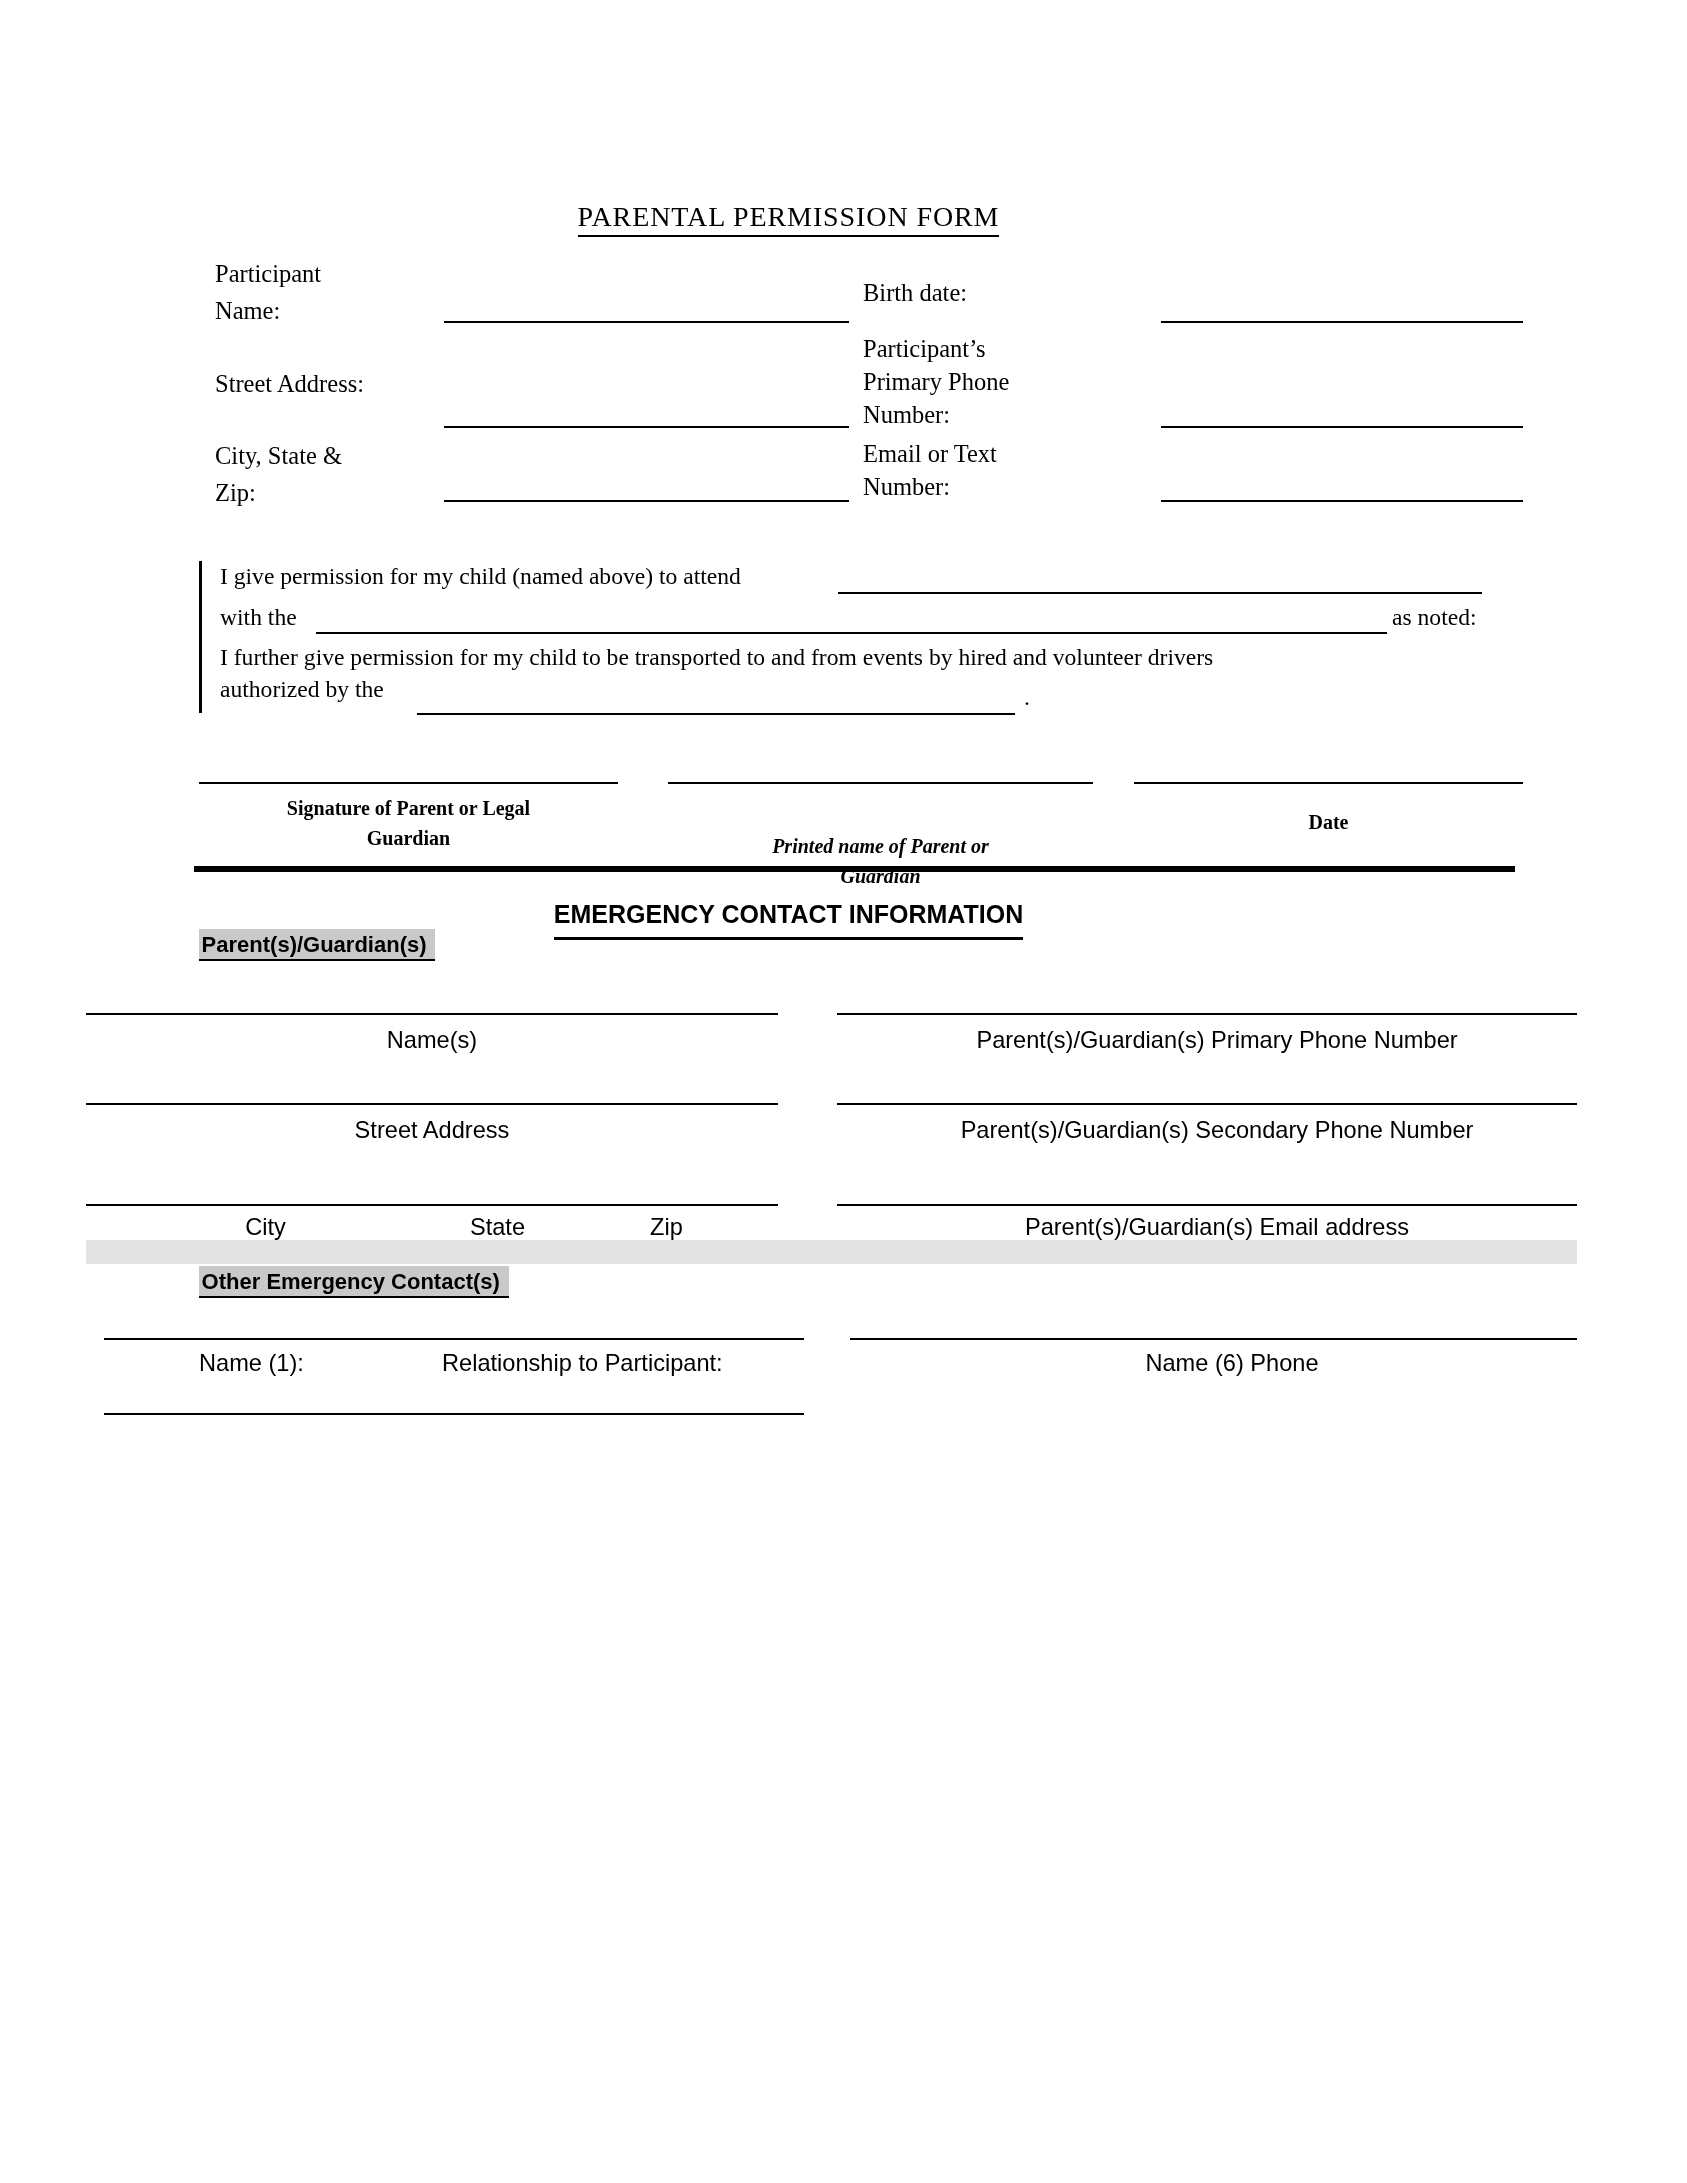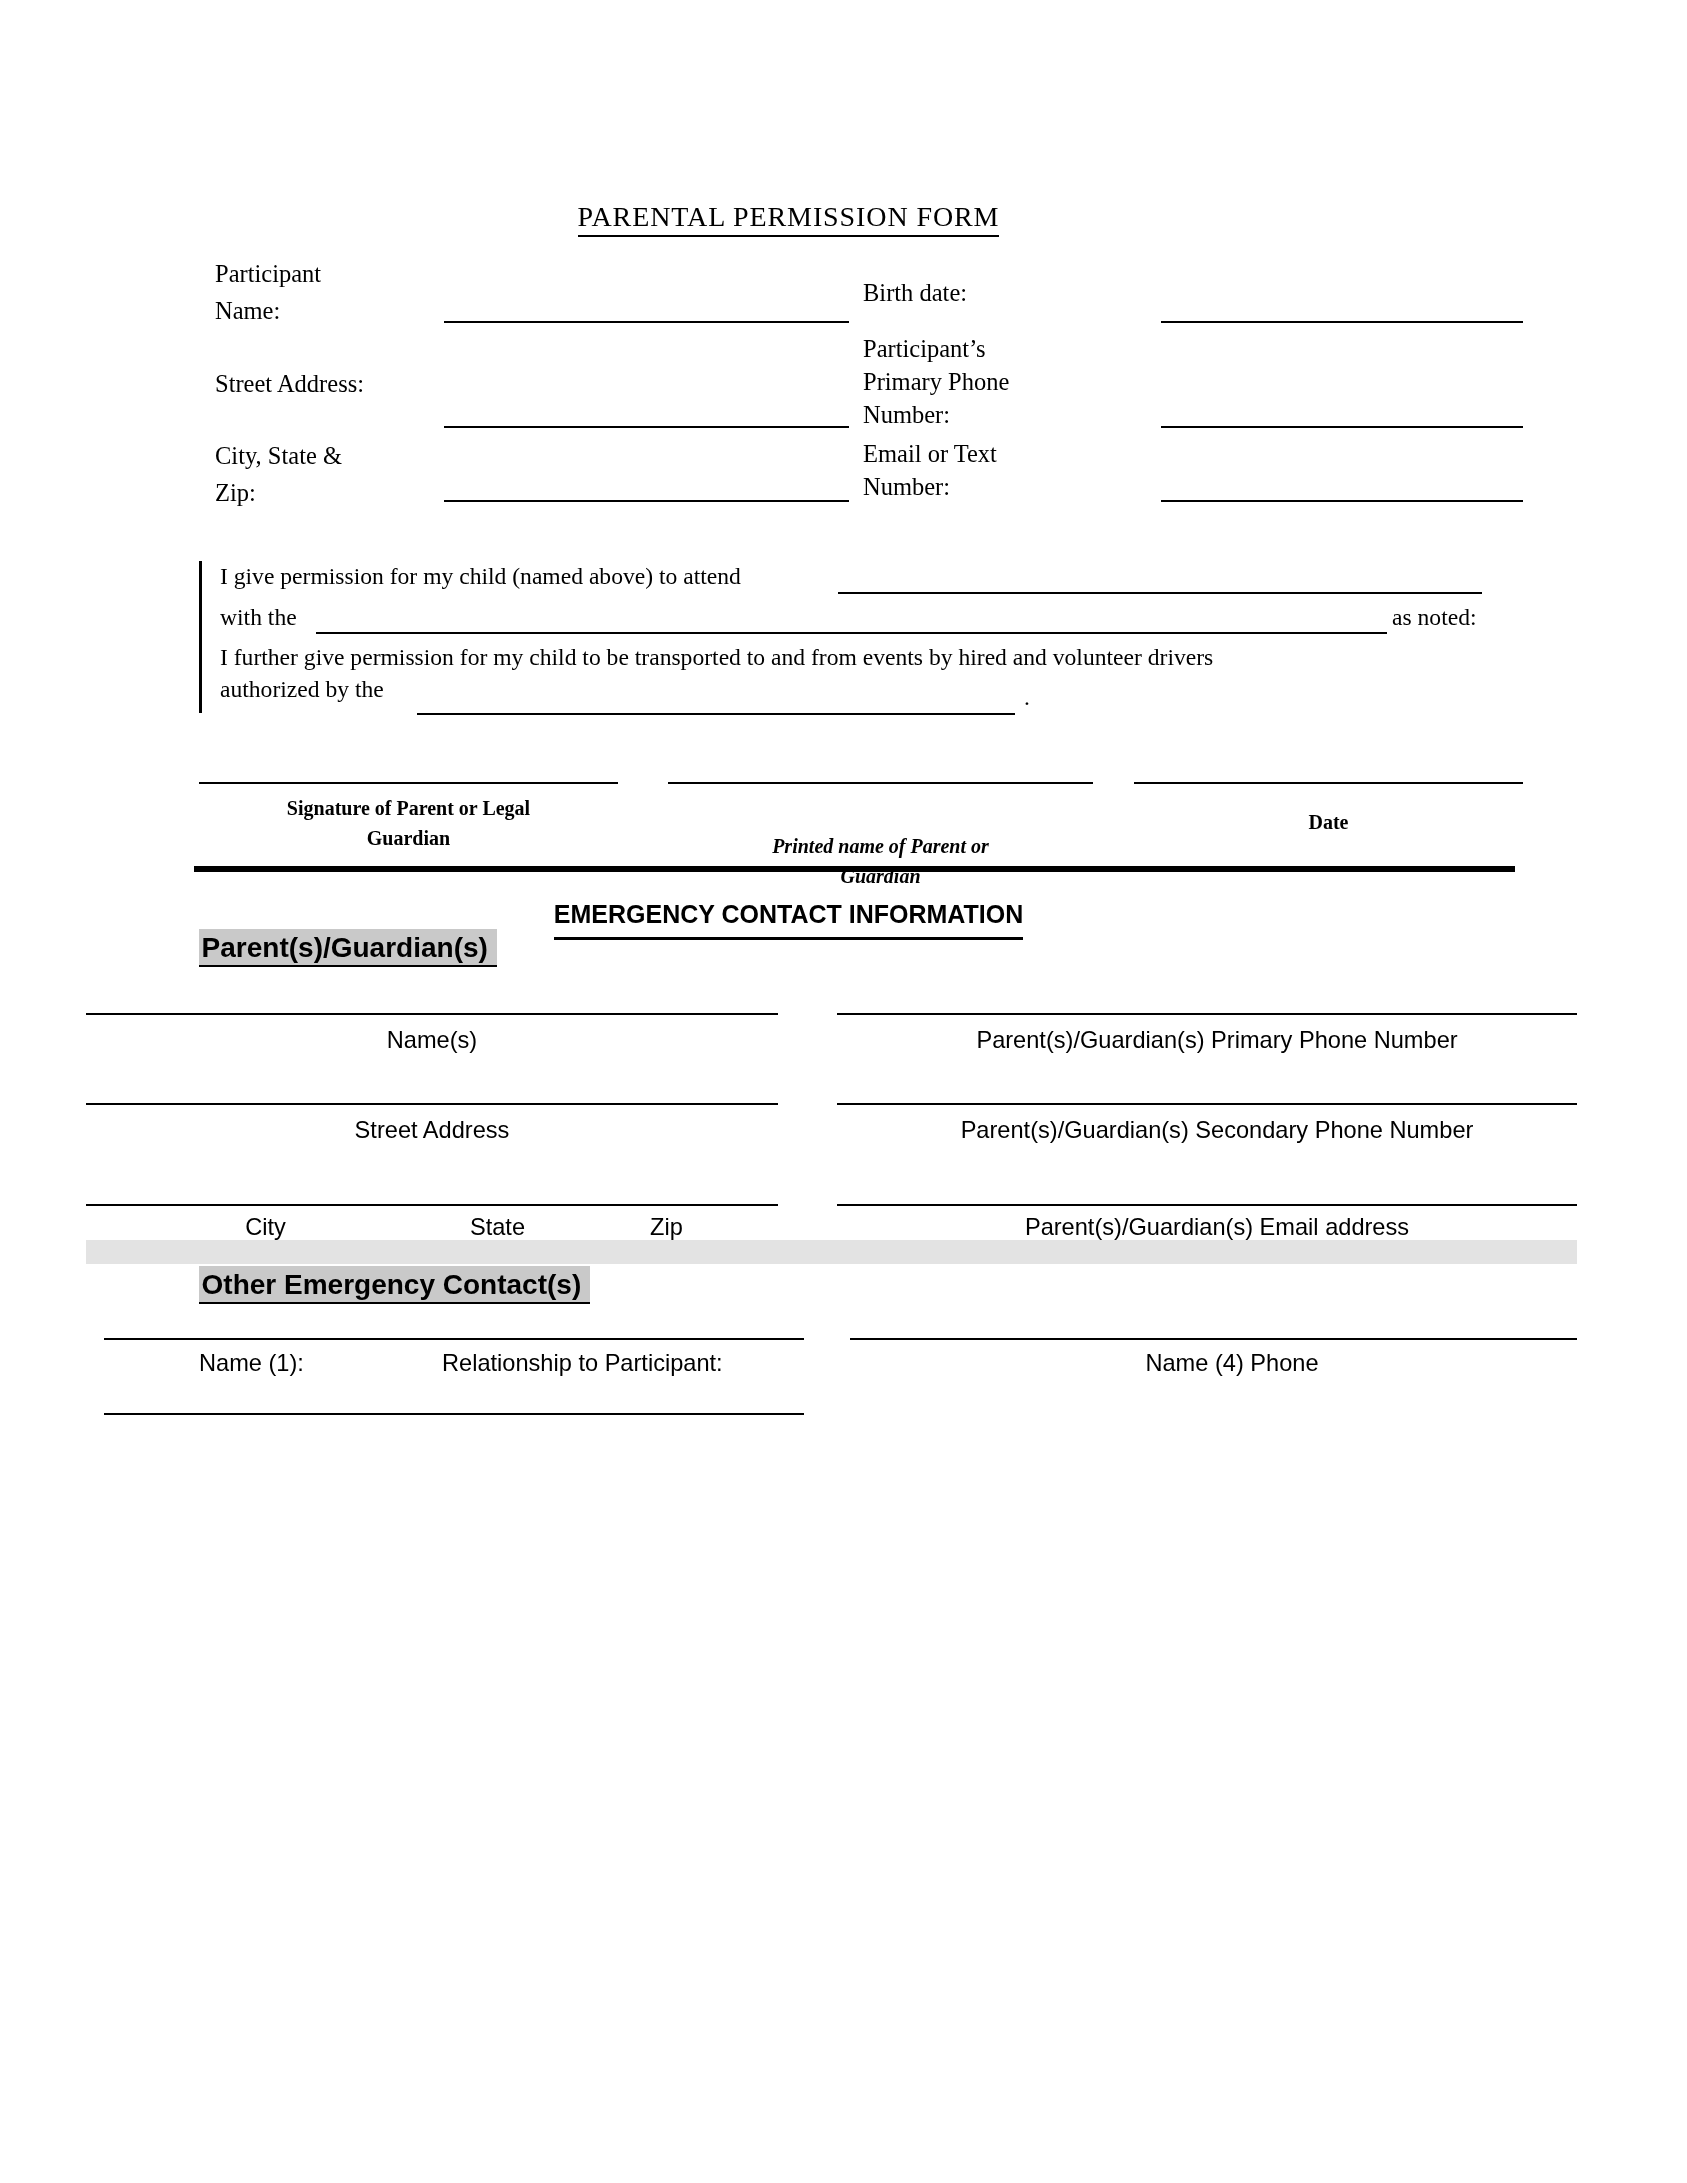--- a/index.html
+++ b/index.html
@@ -36,21 +36,21 @@
 
   .em-heading {
     position: absolute; left: 0; right: 0; top: 900px;
     text-align: center; font-weight: bold; font-size: 25px;
   }
   .em-heading span { border-bottom: 3.5px solid #000; padding-bottom: 9px; }
 
   .hl {
     position: absolute; display: inline-block;
     background: var(--hl, #c9c9c9);
-    font-weight: bold; font-size: 28px;
+    font-weight: bold; font-size: 22px;
     border-bottom: 2.6px solid #000;
     padding: 2.6px 8.7px 1.7px 2.6px;
   }
 
   .elbl { position: absolute; font-size: 23.6px; white-space: nowrap; }
   .elbl-c { text-align: center; }
 
   .band { position: absolute; background: var(--band, #e3e3e3); }
 </style>
 </head>
@@ -134,18 +134,18 @@
   <div class="elbl elbl-c sans" style="left:837px; top:1214px; width:760px;">Parent(s)/Guardian(s) Email address</div>
 
   <div class="band" style="left:86px; top:1240px; width:1515px; height:23.6px;"></div>
 
   <div class="hl sans" style="left:199px; top:1266px;">Other Emergency Contact(s)</div>
 
   <div class="fline" style="left:104px; top:1338px; width:700px;"></div>
   <div class="fline" style="left:850px; top:1338px; width:764px;"></div>
   <div class="elbl sans" style="left:199px; top:1350px;">Name (1):</div>
   <div class="elbl sans" style="left:442px; top:1350px;">Relationship to Participant:</div>
-  <div class="elbl elbl-c sans" style="left:850px; top:1350px; width:764px;">Name (4) Phone</div>
+  <div class="elbl elbl-c sans" style="left:850px; top:1350px; width:764px;">Name (6) Phone</div>
 
   <div class="fline" style="left:104px; top:1413px; width:700px;"></div>
 
 </div>
 
 
 </body></html>

